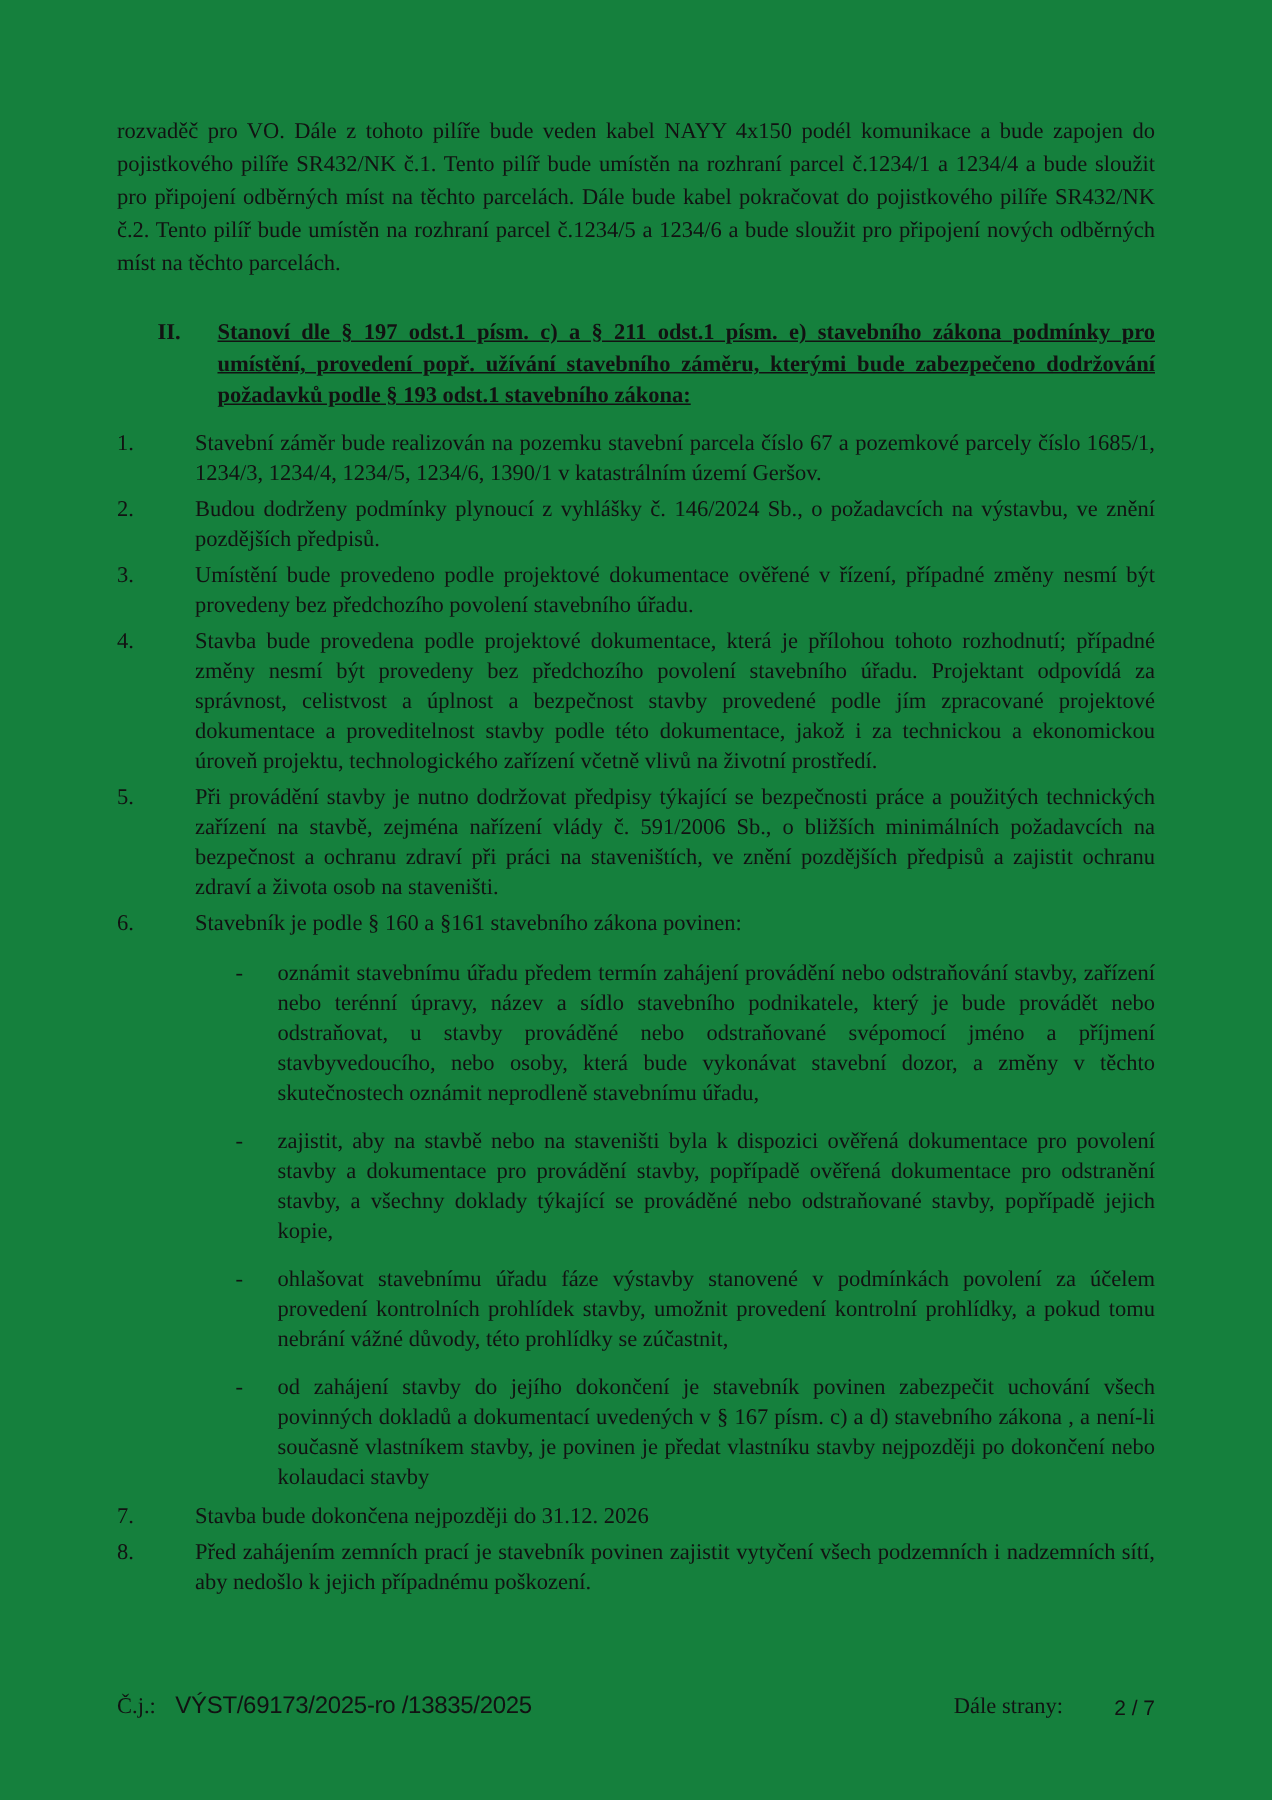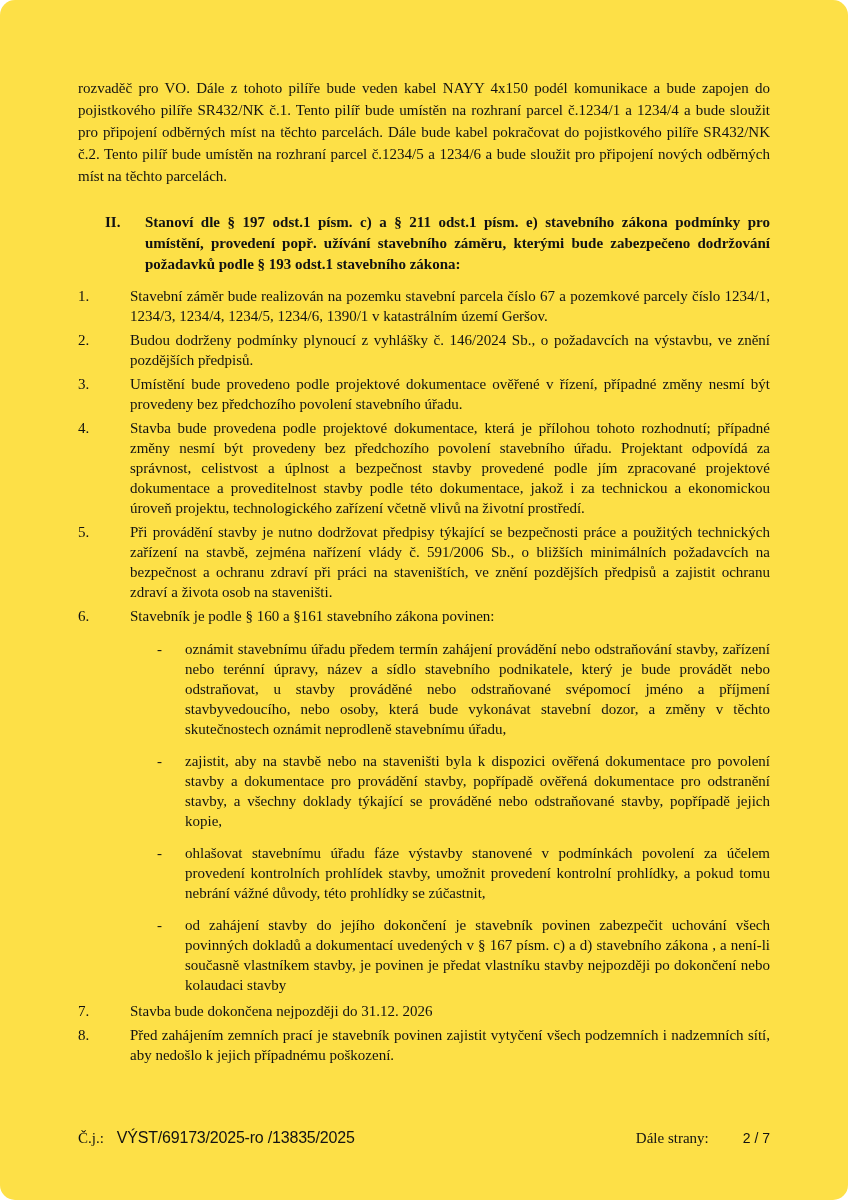--- a/index.html
+++ b/index.html
@@ -4,26 +4,25 @@
 <style>
   html, body {
     margin: 0;
     padding: 0;
     background: #ffffff;
   }
   .page {
     position: relative;
     width: 848px;
     height: 1200px;
-    background: #fde047;
+    background: #15803d;
     color: #121212;
     font-family: "Liberation Serif", serif;
     font-size: 15px;
     overflow: hidden;
-    border-radius: 15px;
   }
   .content {
     padding: 77px 78px 0 78px;
   }
   .intro {
     margin: 0 0 25px 0;
     text-align: justify;
     line-height: 22px;
   }
   .section-heading {
@@ -35,20 +34,21 @@
   }
   .sec-num {
     width: 67px;
     padding-left: 27px;
     box-sizing: border-box;
     flex-shrink: 0;
   }
   .sec-text {
     flex: 1;
     text-align: justify;
+    text-decoration: underline;
   }
   .item {
     display: flex;
     line-height: 20px;
     margin: 0 0 4px 0;
   }
   .item-num {
     width: 52px;
     flex-shrink: 0;
   }
@@ -105,21 +105,21 @@
 
     <p class="intro">rozvaděč pro VO. Dále z tohoto pilíře bude veden kabel NAYY 4x150 podél komunikace a bude zapojen do pojistkového pilíře SR432/NK č.1. Tento pilíř bude umístěn na rozhraní parcel č.1234/1 a 1234/4 a bude sloužit pro připojení odběrných míst na těchto parcelách. Dále bude kabel pokračovat do pojistkového pilíře SR432/NK č.2. Tento pilíř bude umístěn na rozhraní parcel č.1234/5 a 1234/6 a bude sloužit pro připojení nových odběrných míst na těchto parcelách.</p>
 
     <div class="section-heading">
       <span class="sec-num">II.</span>
       <div class="sec-text">Stanoví dle § 197 odst.1 písm. c) a § 211 odst.1 písm. e) stavebního zákona podmínky pro umístění, provedení popř. užívání stavebního záměru, kterými bude zabezpečeno dodržování požadavků podle § 193 odst.1 stavebního zákona:</div>
     </div>
 
     <div class="item">
       <span class="item-num">1.</span>
-      <div class="item-body">Stavební záměr bude realizován na pozemku stavební parcela číslo 67 a pozemkové parcely číslo 1234/1, 1234/3, 1234/4, 1234/5, 1234/6, 1390/1 v katastrálním území Geršov.</div>
+      <div class="item-body">Stavební záměr bude realizován na pozemku stavební parcela číslo 67 a pozemkové parcely číslo 1685/1, 1234/3, 1234/4, 1234/5, 1234/6, 1390/1 v katastrálním území Geršov.</div>
     </div>
 
     <div class="item">
       <span class="item-num">2.</span>
       <div class="item-body">Budou dodrženy podmínky plynoucí z vyhlášky č. 146/2024 Sb., o požadavcích na výstavbu, ve znění pozdějších předpisů.</div>
     </div>
 
     <div class="item">
       <span class="item-num">3.</span>
       <div class="item-body">Umístění bude provedeno podle projektové dokumentace ověřené v řízení, případné změny nesmí být provedeny bez předchozího povolení stavebního úřadu.</div>

